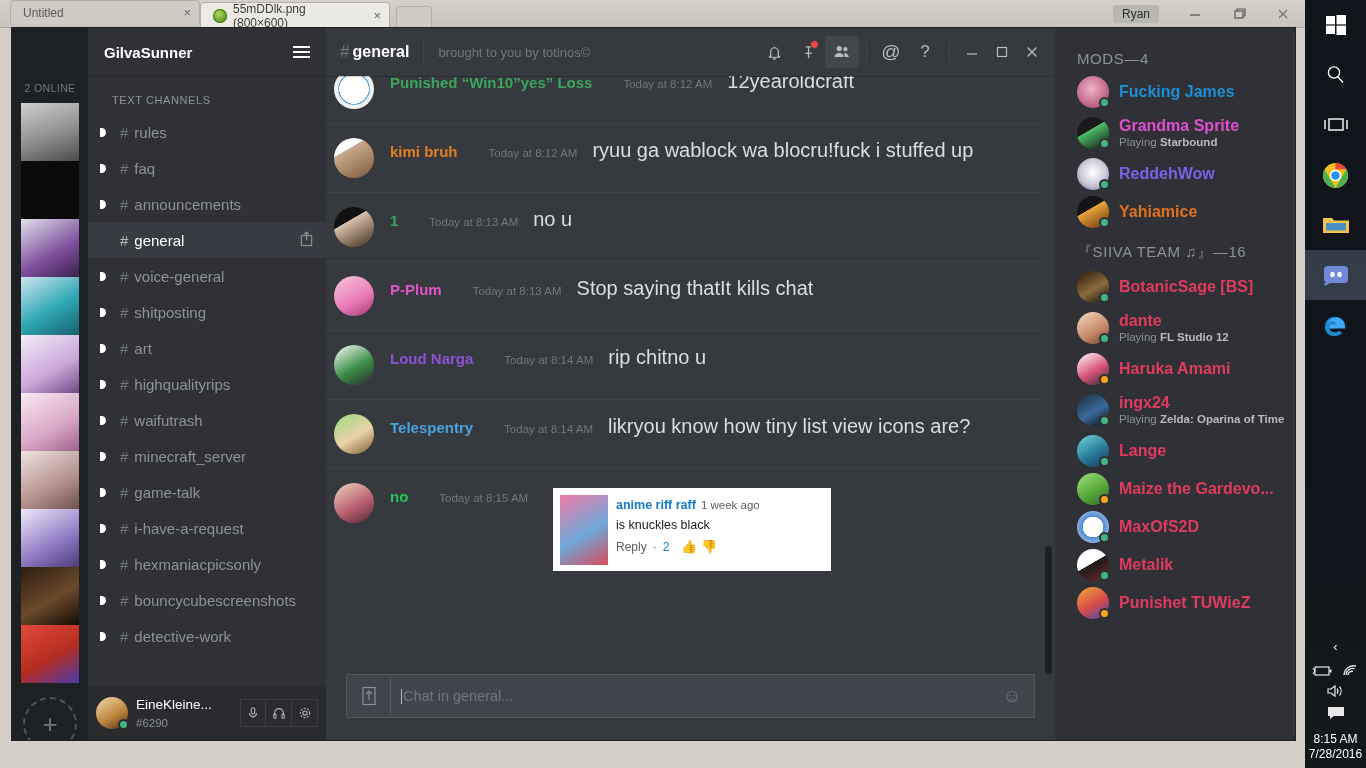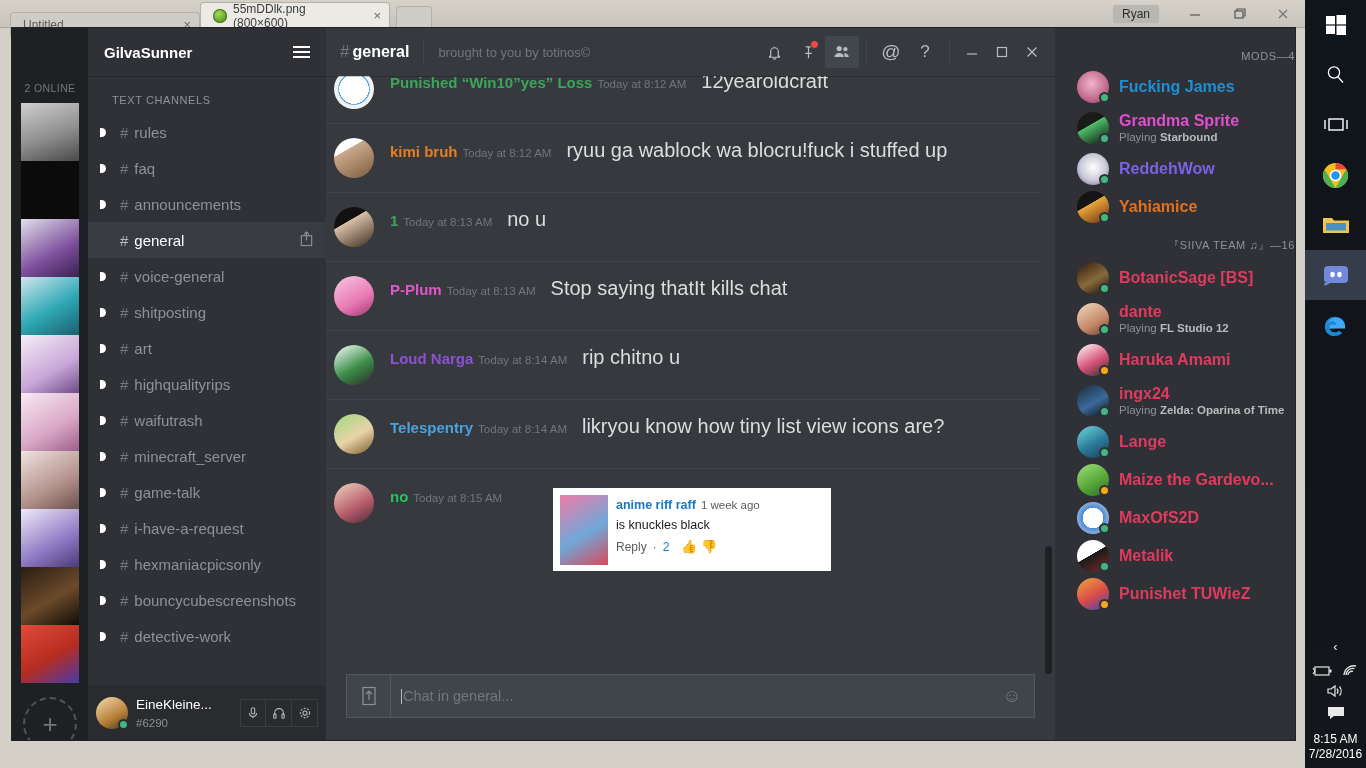--- a/index.html
+++ b/index.html
@@ -28,21 +28,21 @@
   }
   .tab {
     position: absolute; top: 2px; height: 26px;
     background: #eceae5;
     border: 1px solid #b4b0a8; border-bottom: none;
     border-radius: 4px 4px 0 0;
     display: flex; align-items: center; gap: 6px;
     padding: 0 8px 0 12px;
     font-size: 12px; color: #3c3c3c;
   }
-  .tab.inactive { background: #cfccc5; color: #5a5a5a; top: 0; height: 24px; margin-top: 12px; }
+  .tab.inactive { background: #cfccc5; color: #5a5a5a; top: 0; height: 24px; }
   .tab .favicon { width: 14px; height: 14px; border-radius: 50%;
       background: radial-gradient(circle at 40% 35%, #a8d85a, #5c9b22 70%, #3d6e12);
       flex: none; box-shadow: inset 0 0 0 1px #4a7a18; }
   .tab .tab-x { font-size: 13px; color: #6b6b6b; margin-left: 10px; }
   .tab-new {
     position: absolute; top: 6px; height: 21px; width: 36px;
     background: #cfccc5; border: 1px solid #b4b0a8; border-bottom: none;
     border-radius: 4px 4px 0 0;
   }
   .win-titlebar {
@@ -159,21 +159,21 @@
     border-top: 1px solid #40444b;
   }
   .msg:first-child { border-top: none; }
   .msg-av { width: 40px; height: 40px; border-radius: 50%; flex: none; overflow: hidden; }
   .msg-body { flex: 1 1 auto; min-width: 0; }
   .msg-head { line-height: 1.1; }
   .msg-author { font-size: 15px; font-weight: bold; }
   .msg-ts { color: #72767d; font-size: 11.5px; padding-left: 5px; }
   .msg-text { color: #dcddde; font-size: 20px; line-height: 1.25; }
   .msg-oneline .msg-text { display: inline; }
-  .msg-oneline .msg-ts { padding-right: 15px; }
+  .msg-oneline .msg-ts { padding-right: 15px; margin-left: 26px; }
 
   .av-win10 { background: radial-gradient(circle at 50% 50%, #fff 52%, #1e8ad6 53%, #f2f2f2 58%); }
   .av-kimi  { background: linear-gradient(150deg,#ffffff 30%,#caa98c 31%,#7d5a3c); }
   .av-one   { background: linear-gradient(150deg,#111 35%,#d8c0a8 36%,#3a2a1c); }
   .av-pplum { background: linear-gradient(150deg,#f7c8e0,#e87ab5 60%,#a0366f); }
   .av-narga { background: linear-gradient(150deg,#ffffff,#3d8f4a 55%,#2a2a2a); }
   .av-tele  { background: linear-gradient(150deg,#9ed97f,#e8d3a8 55%,#7a5a2a); }
   .av-no    { background: linear-gradient(150deg,#f1d5c0,#b55a6b 60%,#4a2a33); }
 
   .yt-card {
@@ -207,21 +207,21 @@
   .composer-input { flex: 1 1 auto; color: #72767d; font-size: 14.5px; padding-left: 10px;
                     position: relative; }
   .caret { display:inline-block; width:1px; height:15px; background:#b9bbbe;
            vertical-align:-3px; margin-right:1px; }
   .composer-emoji { width: 44px; display:flex; align-items:center; justify-content:center;
                     color: #72767d; font-size: 19px; }
 
   
   .members { width: 240px; flex: none; background: #2f3136; padding: 22px 0 0 0;
              overflow: hidden; position: relative; }
-  .mem-group { color: #8e9297; font-size: 11px; letter-spacing: .6px; padding: 0 0 6px 22px; text-align: right; }
+  .mem-group { color: #8e9297; font-size: 15px; letter-spacing: .6px; padding: 0 0 6px 22px; }
   .mem-group.second { padding-top: 12px; }
   .mem {
     height: 38px; display: flex; align-items: center; gap: 10px; padding-left: 22px;
   }
   .mem.with-game { height: 44px; }
   .mem-av { width: 32px; height: 32px; border-radius: 50%; flex: none; position: relative; }
   .mem-dot { position:absolute; right:-1px; bottom:0px; width:11px; height:11px; border-radius:50%;
              border:2px solid #2f3136; }
   .dot-on { background:#43b581; } .dot-idle { background:#faa61a; }
   .mem-txt { min-width: 0; line-height: 1.15; }

